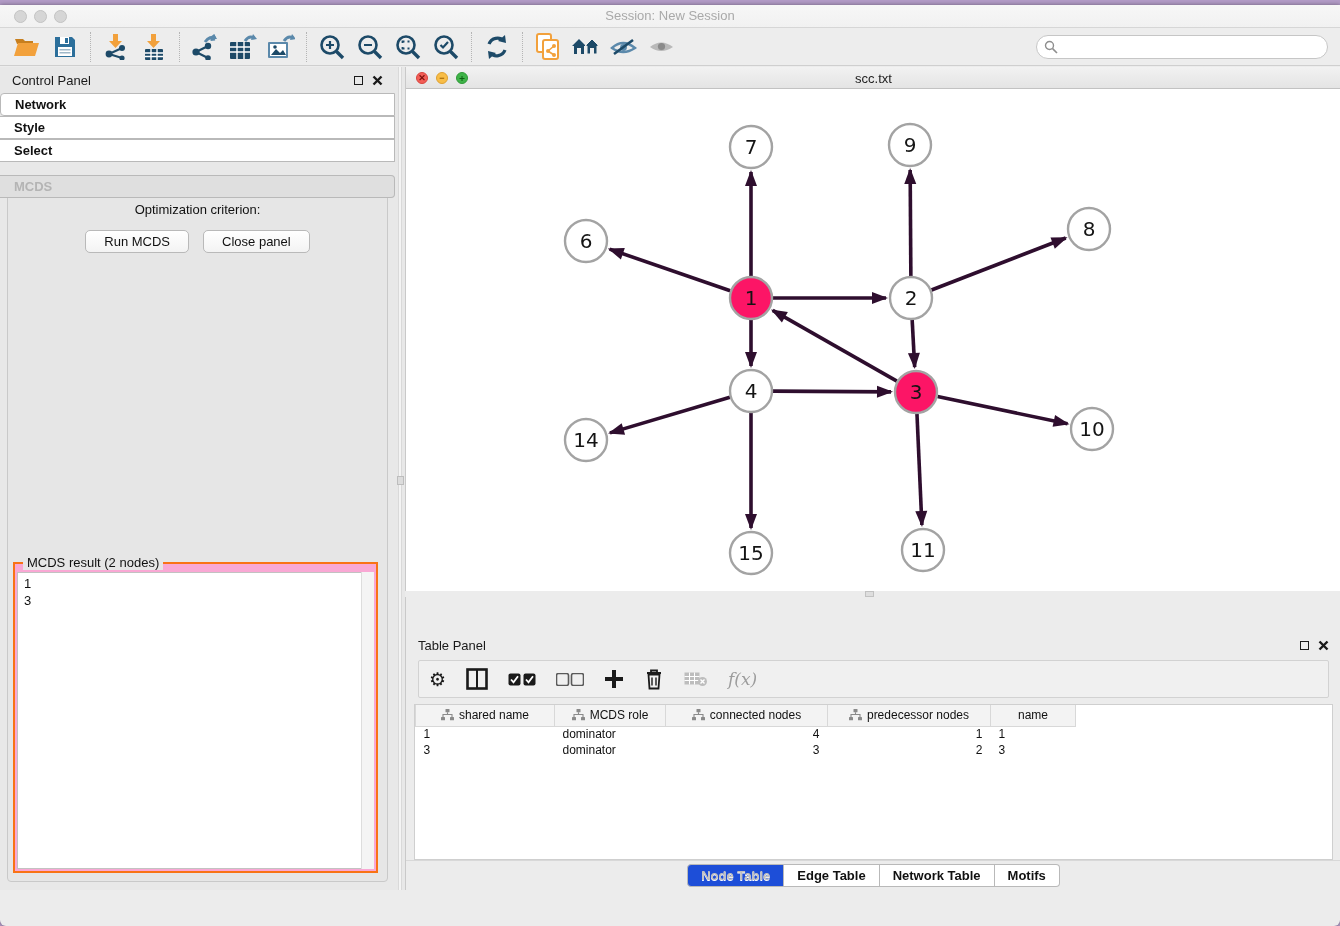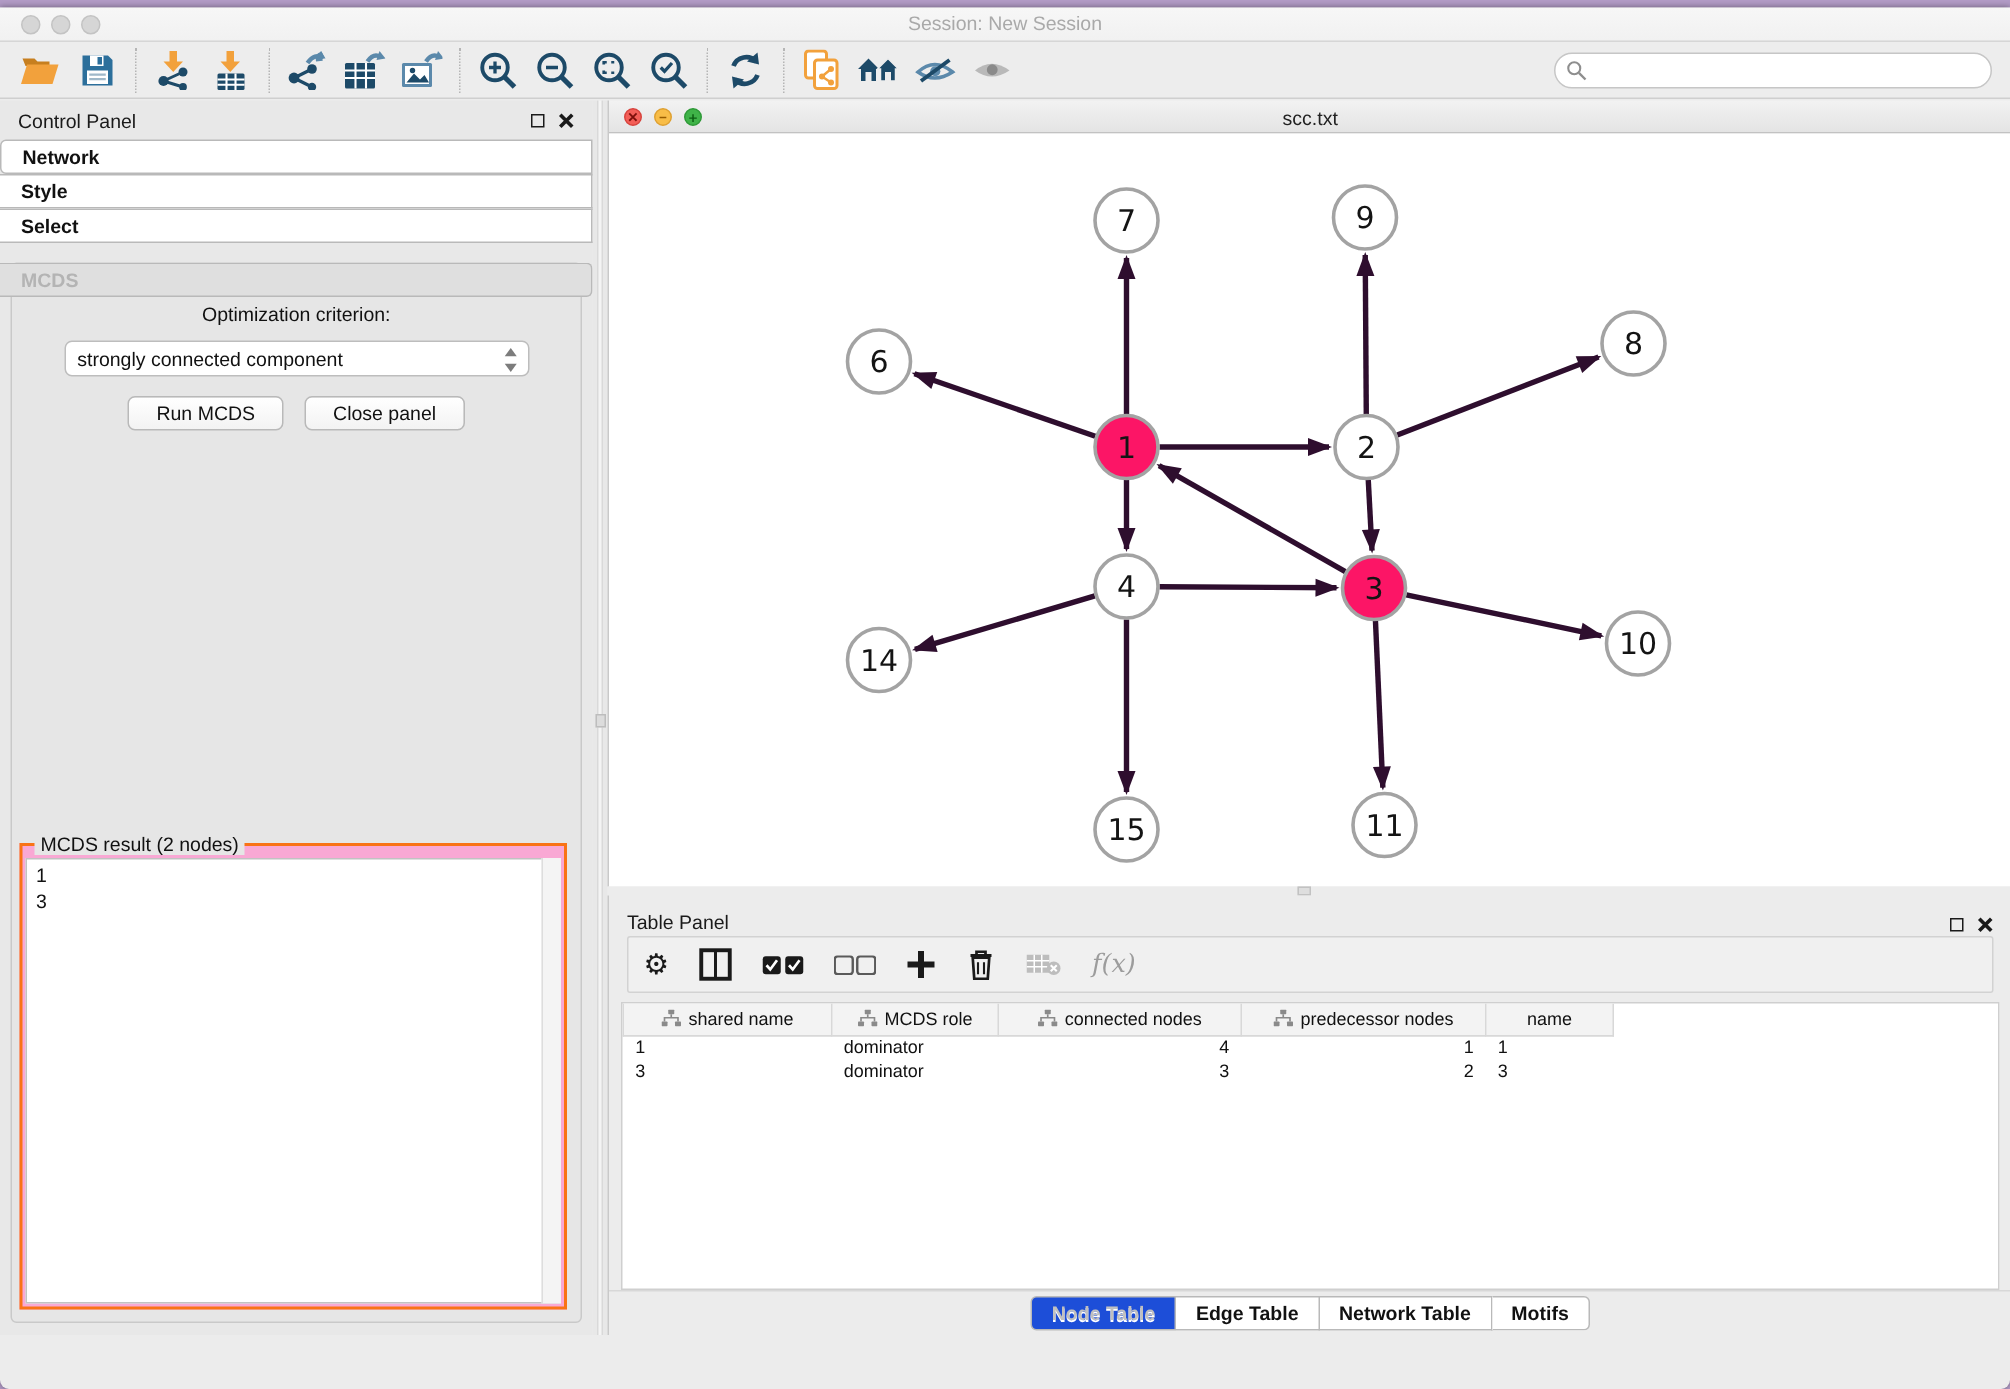--- a/index.html
+++ b/index.html
@@ -57,21 +57,21 @@
   .light.red { background:#f35e57; border:1px solid #d8443e; color:#7c0f0a; }
   .light.yellow { background:#f8bd47; border:1px solid #dfa132; color:#985d00; }
   .light.green { background:#3fb348; border:1px solid #2f9a38; color:#0b5e12; }
   .net-canvas { flex:1; background:#fff; position:relative; }
 
   .h-divider { height:6px; background:#ececec; position:relative; flex:none; }
   .h-divider .grip { position:absolute; left:460px; top:0; width:9px; height:6px; background:#dedede; border:1px solid #c2c2c2; }
 
   
   .table-panel { flex:1; background:#ececec; border-left:1px solid #c9c9c9; position:relative; display:flex; flex-direction:column; }
-  .tp-header { height:25px; display:flex; align-items:flex-end; padding:0 12px; }
+  .tp-header { height:25px; display:flex; align-items:center; padding:0 12px;margin-top:36px; }
   .tp-title { font-size:13px; color:#1a1a1a; }
   .tp-toolbar { margin:2px 12px 6px 12px; height:38px; background:#f0f0f0; border:1px solid #d2d2d2; border-radius:2px; display:flex; align-items:center; padding:0 10px; gap:20px; }
   .tp-tool { display:flex; align-items:center; justify-content:center; }
   .fx { font-family:"DejaVu Serif",serif; font-style:italic; font-size:17px; color:#9c9c9c; }
   .gear { font-size:19px; color:#1a1a1a; line-height:1; }
   .tp-table-wrap { flex:1; margin:0 8px; background:#fff; border:1px solid #cfcfcf; overflow:hidden; }
   table.grid { border-collapse:collapse; table-layout:fixed; }
   .grid th { background:#f3f3f3; border:1px solid #d8d8d8; border-top:none; font-size:12px; font-weight:normal; color:#111; height:21px; padding:0 4px; }
   .grid th .th-inner { display:flex; align-items:center; justify-content:center; gap:5px; }
   .grid td { font-size:12px; color:#111; height:16px; padding:0 8px; white-space:nowrap; }
@@ -298,29 +298,20 @@
         </span>
       </div>
       <div class="cp-tabs" id="cp-tabs">
           <div class="cp-tab">Network</div>
           <div class="cp-tab">Style</div>
           <div class="cp-tab">Select</div>
           <div class="cp-tab sel">MCDS</div>
         </div>
       <div class="cp-body">
         <div class="opt-label">Optimization criterion:</div>
-        <div class="combo">
-          <span class="combo-text">strongly connected component</span>
-          <span class="combo-arrows">
-              <svg width="11" height="18" viewBox="0 0 11 18">
-                <path d="M5.5 1 L9.5 6.5 H1.5 z" fill="#7c7c7c"></path>
-                <path d="M5.5 17 L1.5 11.5 H9.5 z" fill="#7c7c7c"></path>
-              </svg>
-            </span>
-        </div>
         <div class="btn-row">
           <button class="mac-btn">Run MCDS</button>
           <button class="mac-btn">Close panel</button>
         </div>
         <div class="result-box">
           <span class="result-legend">MCDS result (2 nodes)</span>
           <div class="result-area">1
 3</div>
           <div class="result-scroll"></div>
         </div>

